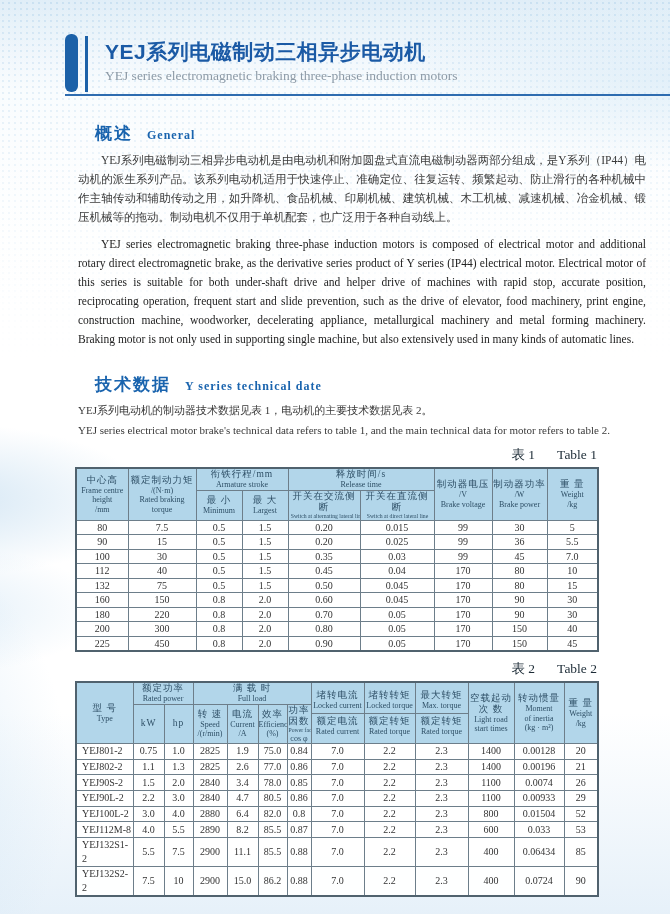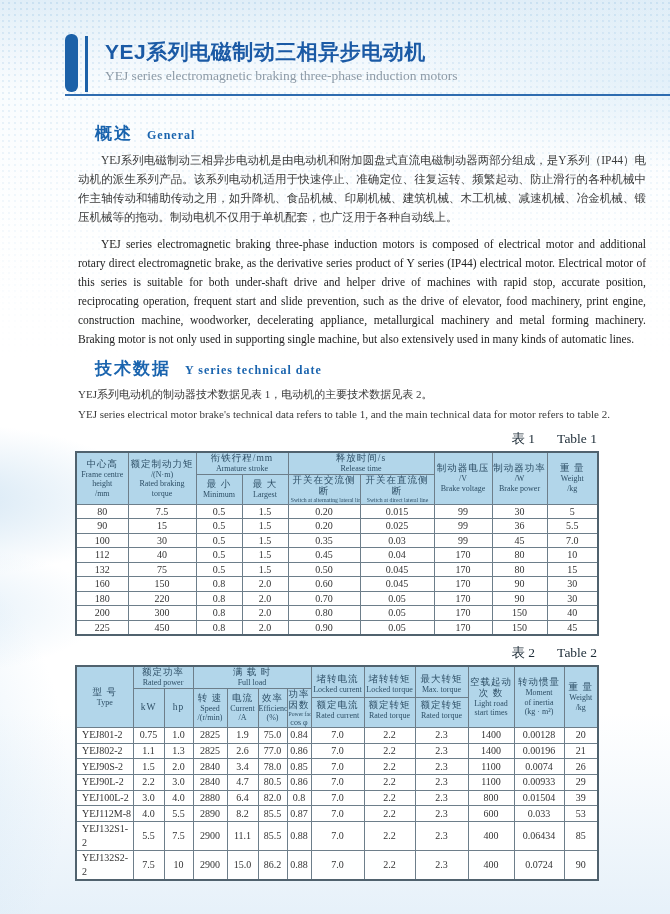--- a/index.html
+++ b/index.html
@@ -84,21 +84,21 @@
       </div>
     </div>
     <div class="hdr-rule"></div>
 
     <div class="sec-head">
       <span class="zh">概述</span><span class="en">General</span>
     </div>
     <p class="para indent">YEJ系列电磁制动三相异步电动机是由电动机和附加圆盘式直流电磁制动器两部分组成，是Y系列（IP44）电动机的派生系列产品。该系列电动机适用于快速停止、准确定位、往复运转、频繁起动、防止滑行的各种机械中作主轴传动和辅助传动之用，如升降机、食品机械、印刷机械、建筑机械、木工机械、减速机械、冶金机械、锻压机械等的拖动。制动电机不仅用于单机配套，也广泛用于各种自动线上。</p>
     <p class="para en indent" style="margin-top:8px;">YEJ series electromagnetic braking three-phase induction motors is composed of electrical motor and additional rotary direct electromagnetic brake, as the derivative series product of Y series (IP44) electrical motor. Electrical motor of this series is suitable for both under-shaft drive and helper drive of machines with rapid stop, accurate position, reciprocating operation, frequent start and slide prevention, such as the drive of elevator, food machinery, print engine, construction machine, woodworker, decelerating appliance, metallurgical machinery and metal forming machinery. Braking motor is not only used in supporting single machine, but also extensively used in many kinds of automatic lines.</p>
 
-    <div class="sec-head" style="margin-top:8px;">
+    <div class="sec-head" style="margin-top:24px;">
       <span class="zh">技术数据</span><span class="en">Y series technical date</span>
     </div>
     <div class="note">YEJ系列电动机的制动器技术数据见表 1，电动机的主要技术数据见表 2。</div>
     <div class="note">YEJ series electrical motor brake's technical data refers to table 1, and the main technical data for motor refers to table 2.</div>
 
     <div class="tbl-wrap">
       <div class="tbl-caption">
         <span>表 1</span><span class="sp"></span><span>Table 1</span>
       </div>
       <table id="table1">
@@ -451,21 +451,21 @@
               <td>4.0</td>
               <td>2880</td>
               <td>6.4</td>
               <td>82.0</td>
               <td>0.8</td>
               <td>7.0</td>
               <td>2.2</td>
               <td>2.3</td>
               <td>800</td>
               <td>0.01504</td>
-              <td>39</td>
+              <td>52</td>
             </tr>
             <tr>
               <td>YEJ112M-8</td>
               <td>4.0</td>
               <td>5.5</td>
               <td>2890</td>
               <td>8.2</td>
               <td>85.5</td>
               <td>0.87</td>
               <td>7.0</td>

